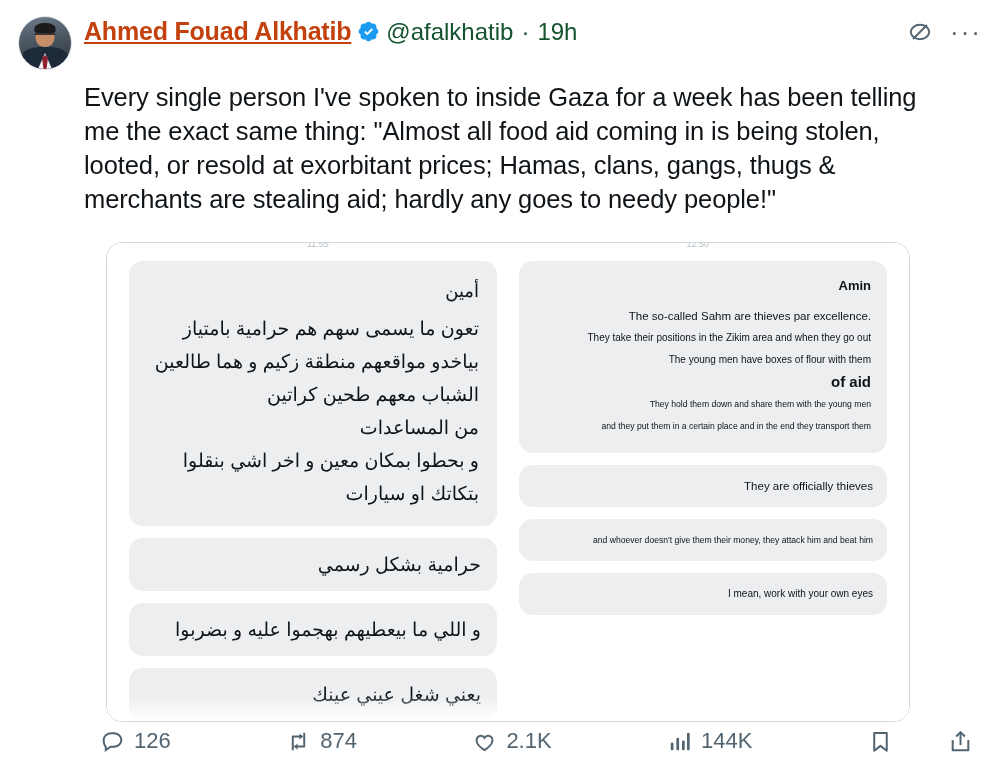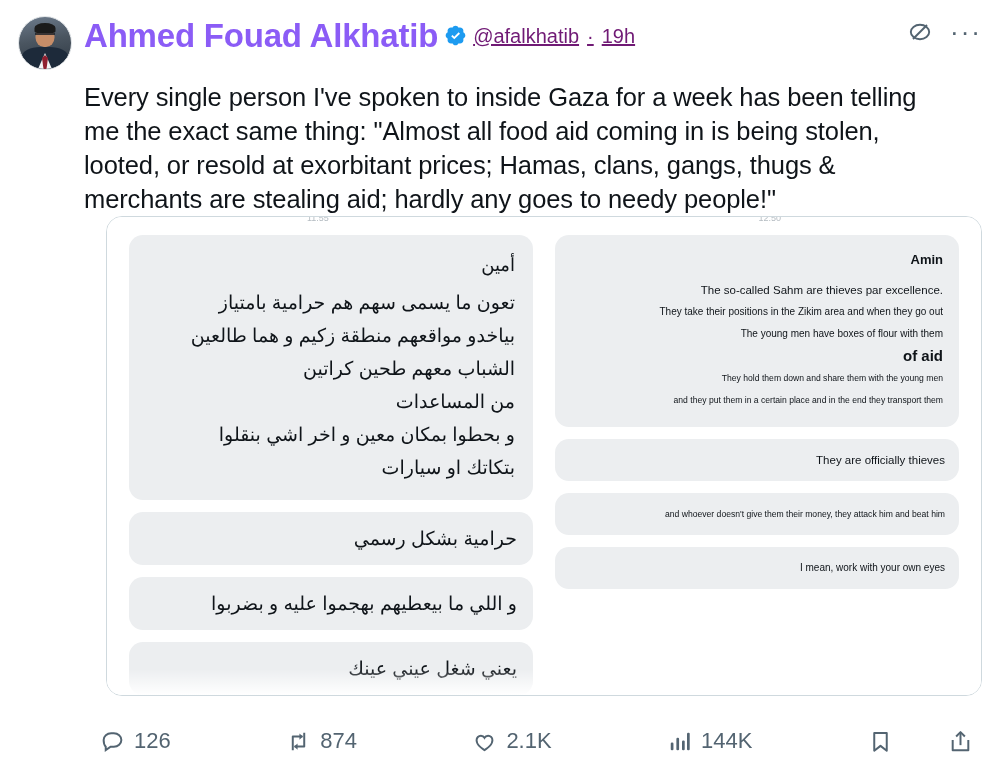--- a/index.html
+++ b/index.html
@@ -82,36 +82,36 @@
   }
   .head-main { flex: 1 1 auto; min-width: 0; }
   .name-row {
     display: flex;
     align-items: center;
     gap: 6px;
     line-height: 1;
     padding-top: 3px;
   }
   .display-name {
-    font-size: 33px;
+    font-size: 25px;
     font-weight: 700;
     letter-spacing: -0.2px;
-    color: #8b5cf6;
+    color: #c2410c;
     white-space: nowrap;
+    text-decoration: underline;
   }
   .verified {
     width: 23px; height: 23px;
     flex: 0 0 23px;
     display: inline-block;
   }
   .handle, .dot, .time {
-    font-size: 20px;
-    color: #701a75;
+    font-size: 24px;
+    color: #14532d;
     white-space: nowrap;
-    text-decoration: underline;
   }
   .dot { margin: 0 2px; }
   .head-actions {
     display: flex;
     align-items: center;
     gap: 18px;
     padding-top: 4px;
   }
   .icon-btn {
     color: #536471;
@@ -128,22 +128,22 @@
   }
   .tweet-text {
     font-size: 25.5px;
     line-height: 34px;
     color: #0f1419;
     margin: 10px 0 0 66px;
     padding-right: 40px;
     letter-spacing: -0.1px;
   }
   .media-card {
-    margin: 0 0 0 88px;
-    width: 876px;
+    margin: 26px 0 0 88px;
+    width: 804px;
     height: 480px;
     border: 1px solid #cfd9de;
     border-radius: 16px;
     overflow: hidden;
     background: #ffffff;
     position: relative;
   }
   .chat-canvas {
     position: absolute;
     inset: 0;

